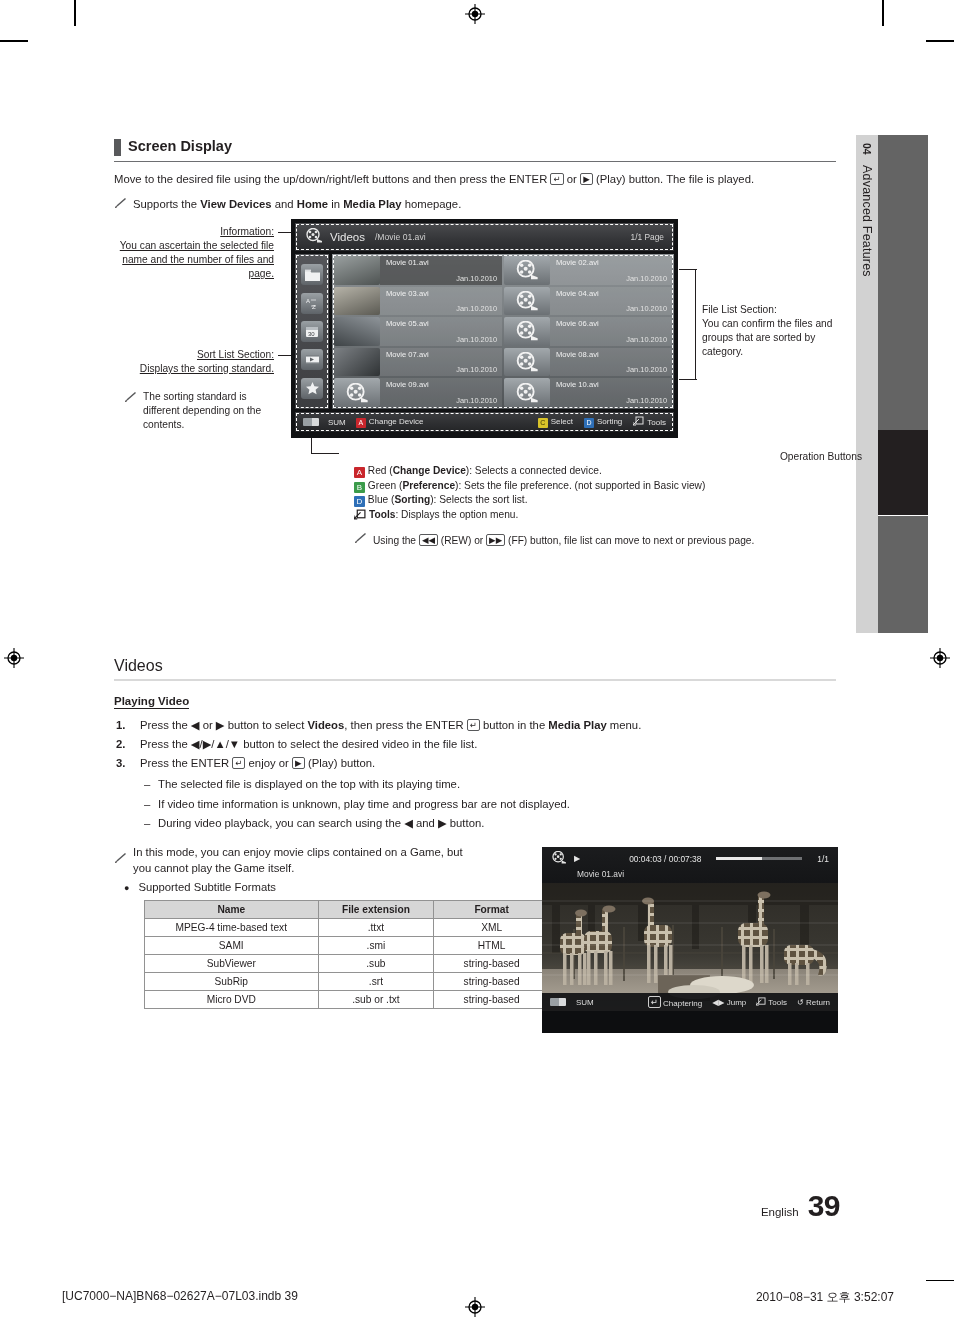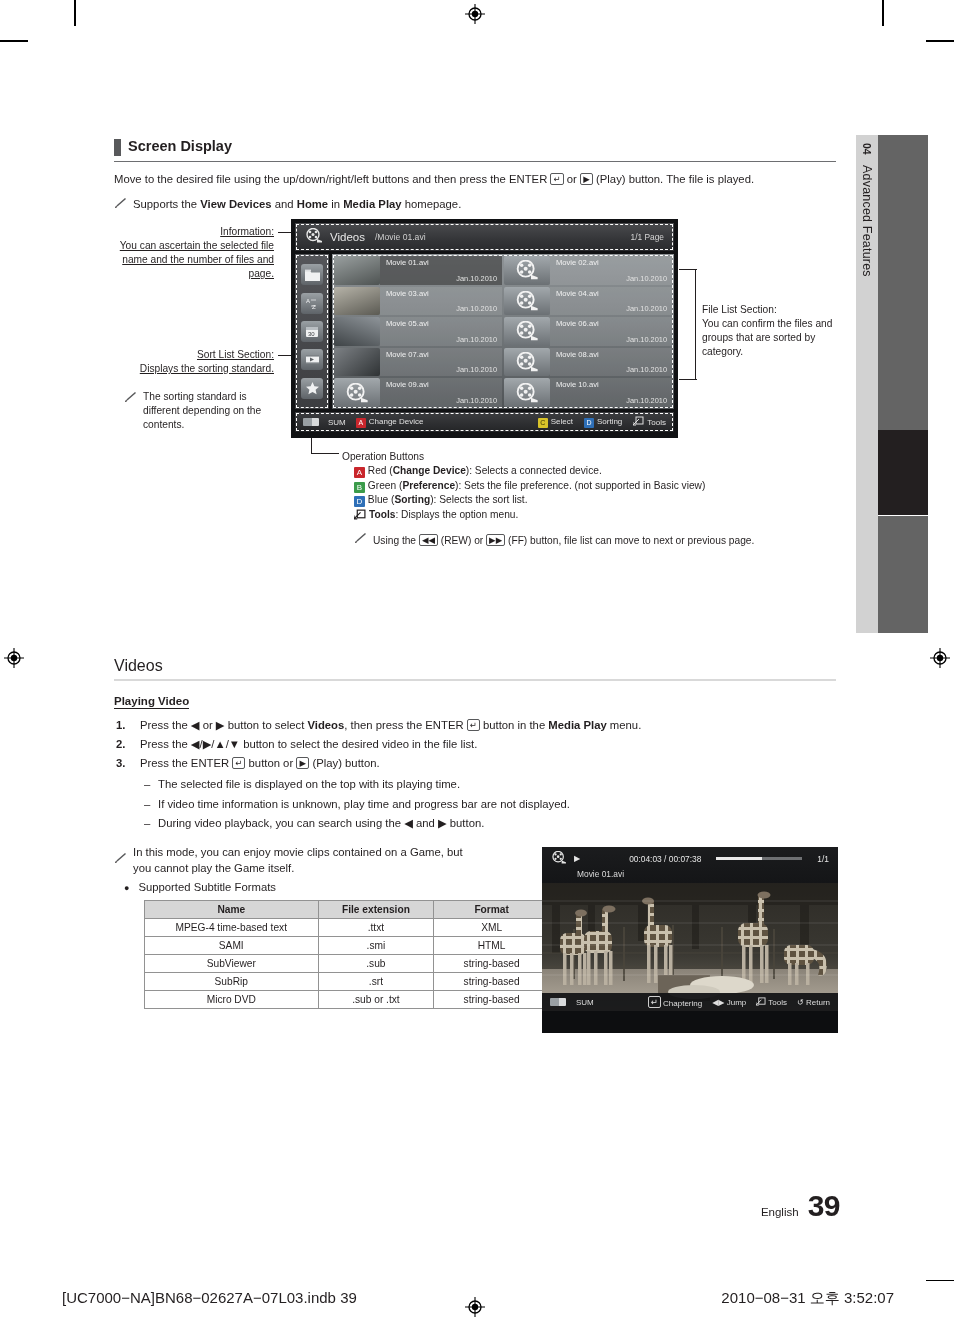--- a/index.html
+++ b/index.html
@@ -145,21 +145,21 @@
     color: #e0e0e0; font-size: 8px; gap: 5px;
   }
   .tv-foot .right { margin-left: auto; display: flex; gap: 11px; align-items: center; }
   .cbtn {
     display:inline-block; width:10px; height:10px; line-height:10px; text-align:center;
     font-size: 7px; color:#fff; border-radius:1px; margin-right:3px; vertical-align:-1px;
   }
 
   
   .ops { position: absolute; left: 228px; top: 232px; width: 520px; }
-  .ops .hdr { font-size: 10.2px; }
+  .ops .hdr { font-size: 10.2px; text-align: right; }
   .ops ul { list-style: none; margin: 2px 0 0 12px; padding: 0; }
   .ops li { font-size: 10.2px; line-height: 14.5px; }
   .ops .tip { display:flex; gap:6px; font-size:10.2px; margin: 9px 0 0 12px; align-items:center; }
 
   
   h2.big {
     font-size: 16px; font-weight: normal; margin: 0 0 0 0; padding-bottom: 4px;
     border-bottom: 2px solid #d9d9d9;
   }
   h3.sub {
@@ -236,21 +236,21 @@
   
   .pagenum {
     position: absolute; right: 114px; bottom: 98px;
     display: flex; align-items: baseline; gap: 9px;
   }
   .pagenum .lang { font-size: 11.5px; }
   .pagenum .num  { font-size: 30px; font-weight: bold; letter-spacing: -.5px; }
 
   .printline {
     position: absolute; left: 0; right: 0; bottom: 18px; height: 14px;
-    font-size: 15px; color:#231f20;
+    font-size: 12px; color:#231f20;
   }
   .printline .l { position: absolute; left: 62px; white-space: nowrap; }
   .printline .r { position: absolute; right: 60px; white-space: nowrap; }
 </style>
 </head>
 <body>
 
 <div class="crop-mark" style="left:74px; top:0; width:1.5px; height:26px;"></div>
 <div class="crop-mark" style="left:0; top:40px; width:28px; height:1.5px;"></div>
 <div class="crop-mark" style="left:882px; top:0; width:1.5px; height:26px;"></div>
@@ -615,21 +615,21 @@
   <h3 class="sub">Playing Video</h3>
 
   <ol class="steps">
     <li>
       <span>Press the ◀ or ▶ button to select </span><b>Videos</b><span>, then press the ENTER </span><span class="key">↵</span><span> button in the </span><b>Media Play</b><span> menu.</span>
     </li>
     <li>
       <span>Press the ◀/▶/▲/▼ button to select the desired video in the file list.</span>
     </li>
     <li>
-      <span>Press the ENTER </span><span class="key">↵</span><span> button or </span><span class="key">▶</span><span> (Play) button.</span>
+      <span>Press the ENTER </span><span class="key">↵</span><span> enjoy or </span><span class="key">▶</span><span> (Play) button.</span>
     </li>
   </ol>
 
   <ul class="dashes">
       <li>The selected file is displayed on the top with its playing time.</li>
       <li>If video time information is unknown, play time and progress bar are not displayed.</li>
       <li>During video playback, you can search using the ◀ and ▶ button.</li>
     </ul>
 
   <div class="note" style="margin-top:10px;align-items:center;">

